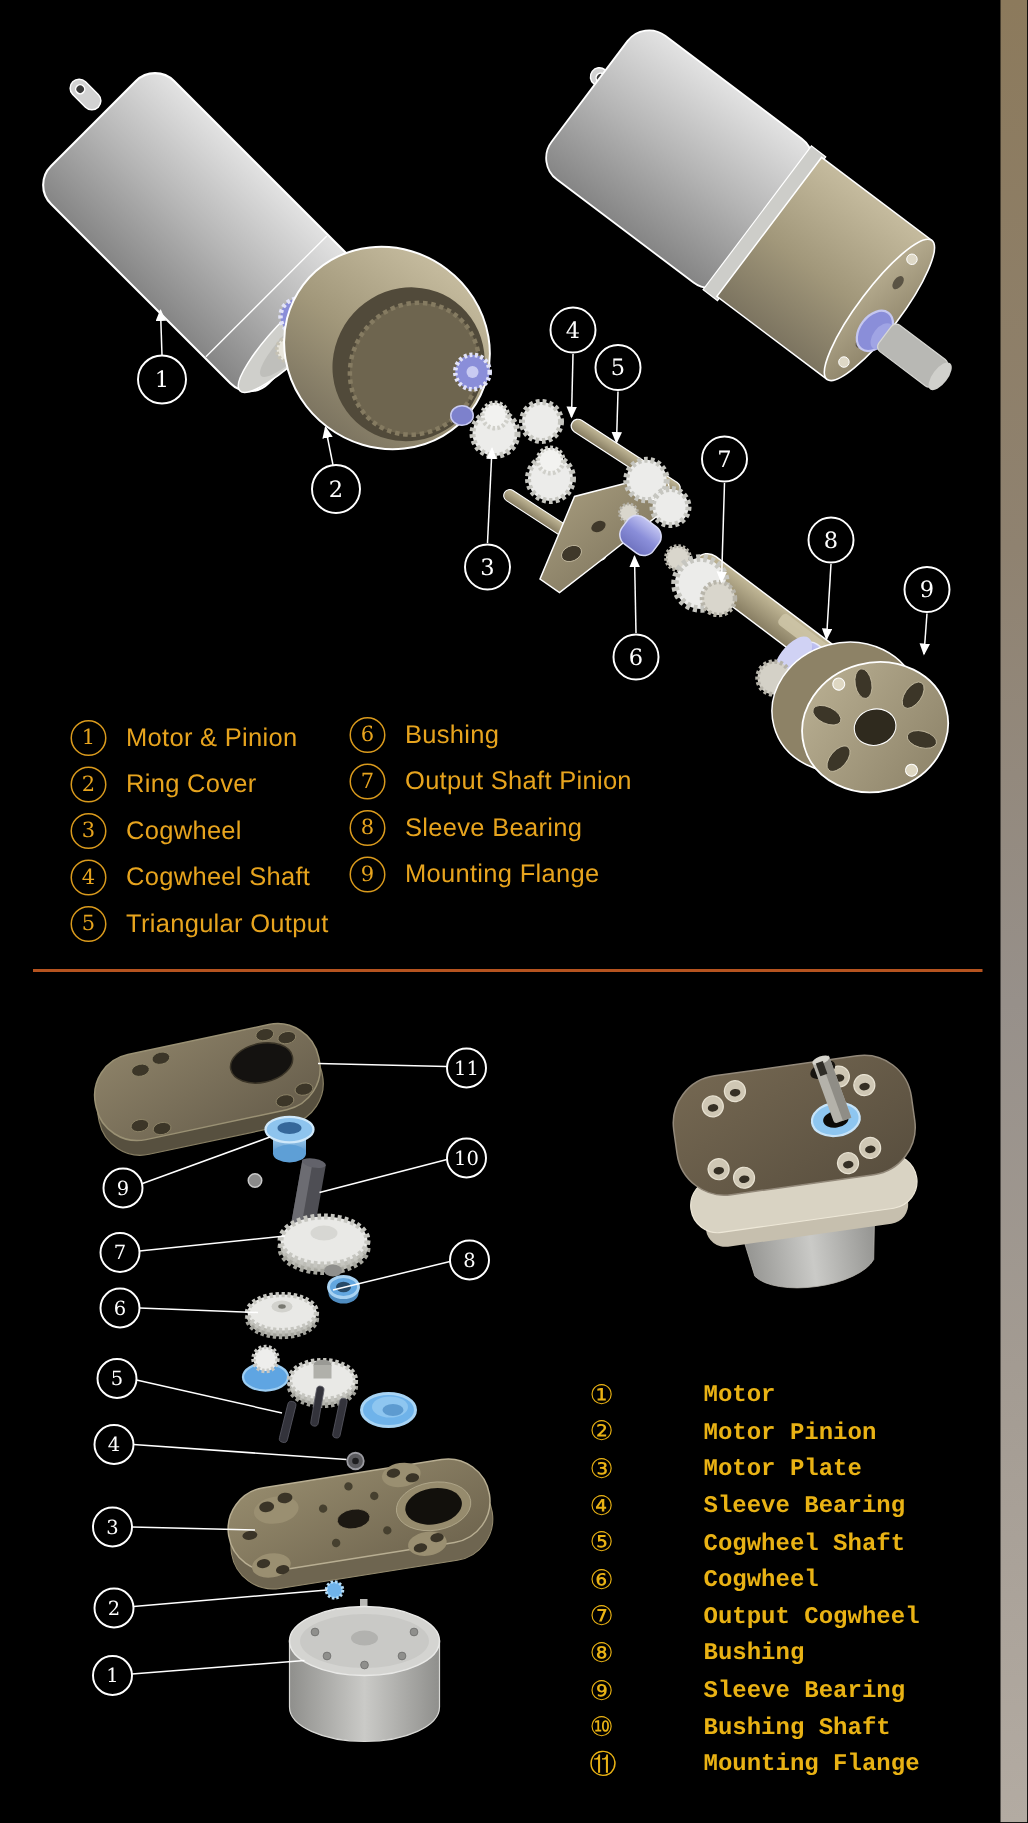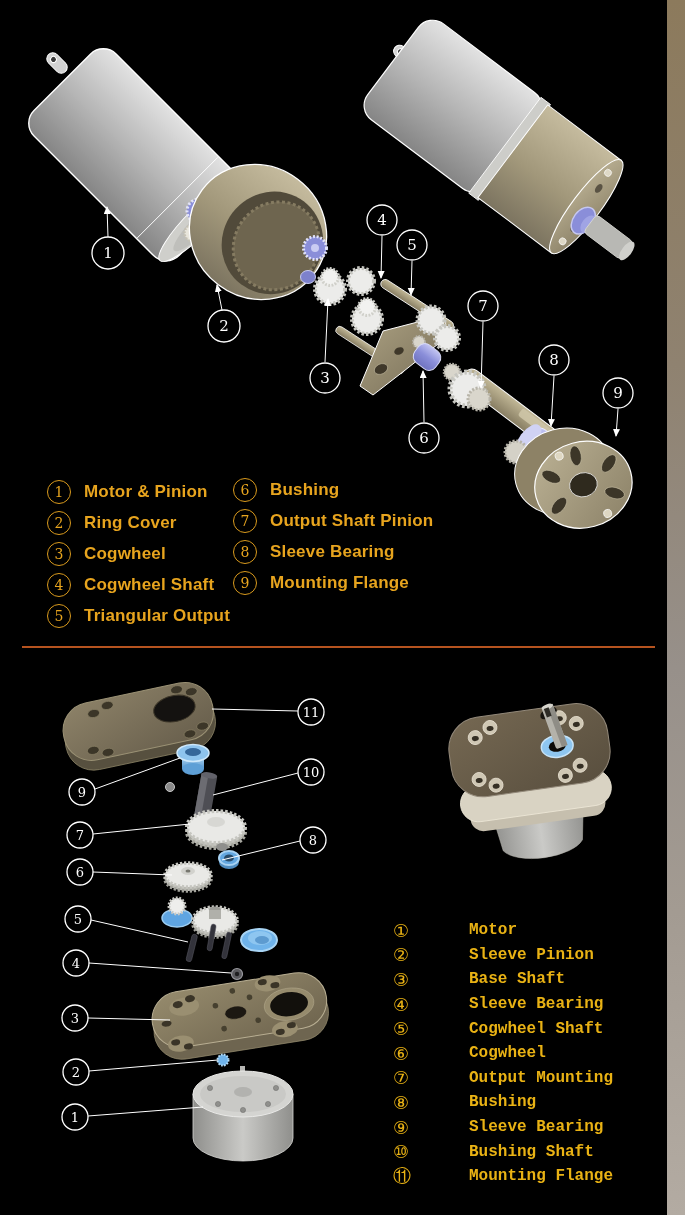--- a/index.html
+++ b/index.html
@@ -12,21 +12,21 @@
     background:linear-gradient(180deg,#8c7a5c 0%,#8f8270 30%,#97908a 55%,#a39b92 75%,#b3aba2 100%);}
   .divider{position:absolute;left:22px;top:646px;width:633px;height:2px;background:#b5531f;}
   
   .legend-top{position:absolute;}
   .col1{left:47px;top:476px;}
   .col2{left:233px;top:474px;}
   .trow{height:31px;display:flex;align-items:center;}
   .tnum{width:22px;height:22px;border:1.5px solid #d99a1d;border-radius:50%;
         display:flex;align-items:center;justify-content:center;flex:none;
         font-family:"DejaVu Serif",serif;font-size:14px;color:#e7a41e;margin-right:13px;}
-  .tlabel{font-weight:bold;font-size:17px;color:#e7a41e;white-space:nowrap;letter-spacing:.2px;}
+  .tlabel{font-weight:normal;font-size:17px;color:#e7a41e;white-space:nowrap;letter-spacing:.2px;}
   
   .legend-bottom{position:absolute;left:393px;top:918px;}
   .brow{height:24.6px;display:flex;align-items:center;color:#e9b214;}
   .bnum{font-family:"DejaVu Sans",sans-serif;font-size:18px;width:35px;flex:none;}
   .blabel{font-family:"Liberation Mono","DejaVu Sans Mono",monospace;font-size:16px;
           font-weight:bold;white-space:nowrap;padding-left:41px;}
   
   .co-num{font-family:"DejaVu Serif",serif;font-size:15px;fill:#fff;text-anchor:middle;}
   .co-num-sm{font-family:"DejaVu Serif",serif;font-size:13px;fill:#fff;text-anchor:middle;}
   .co-line{stroke:#fff;stroke-width:1;}
@@ -534,41 +534,41 @@
   </g>
 </svg>
 
 <div class="legend-bottom">
   <div class="brow">
     <span class="bnum">①</span>
     <span class="blabel">Motor</span>
   </div>
   <div class="brow">
     <span class="bnum">②</span>
-    <span class="blabel">Sleeve Pinion</span>
+    <span class="blabel">Motor Pinion</span>
   </div>
   <div class="brow">
     <span class="bnum">③</span>
-    <span class="blabel">Base Shaft</span>
+    <span class="blabel">Motor Plate</span>
   </div>
   <div class="brow">
     <span class="bnum">④</span>
     <span class="blabel">Sleeve Bearing</span>
   </div>
   <div class="brow">
     <span class="bnum">⑤</span>
     <span class="blabel">Cogwheel Shaft</span>
   </div>
   <div class="brow">
     <span class="bnum">⑥</span>
     <span class="blabel">Cogwheel</span>
   </div>
   <div class="brow">
     <span class="bnum">⑦</span>
-    <span class="blabel">Output Mounting</span>
+    <span class="blabel">Output Cogwheel</span>
   </div>
   <div class="brow">
     <span class="bnum">⑧</span>
     <span class="blabel">Bushing</span>
   </div>
   <div class="brow">
     <span class="bnum">⑨</span>
     <span class="blabel">Sleeve Bearing</span>
   </div>
   <div class="brow">

